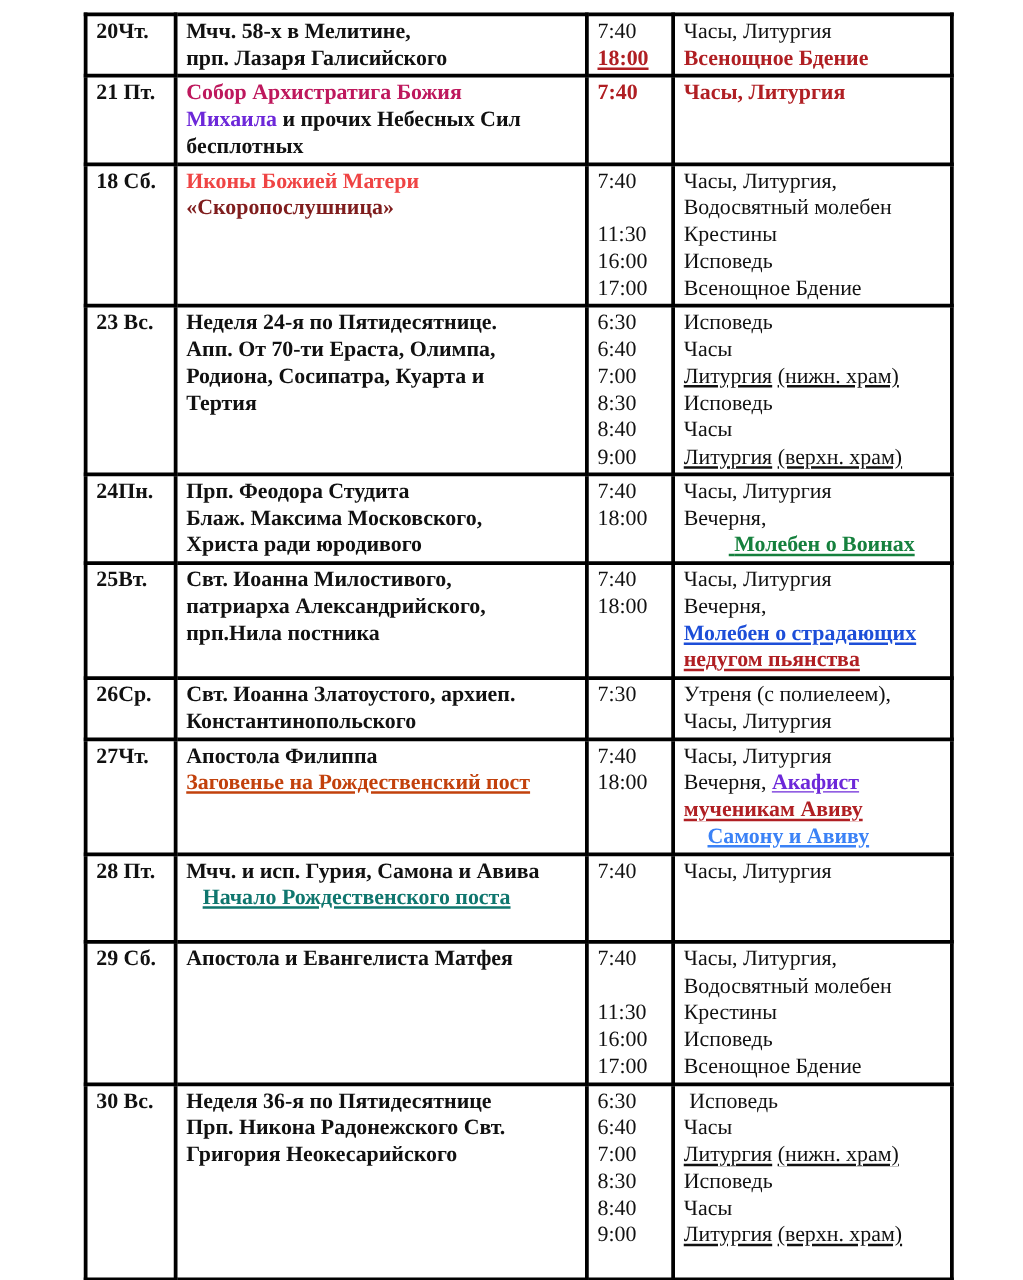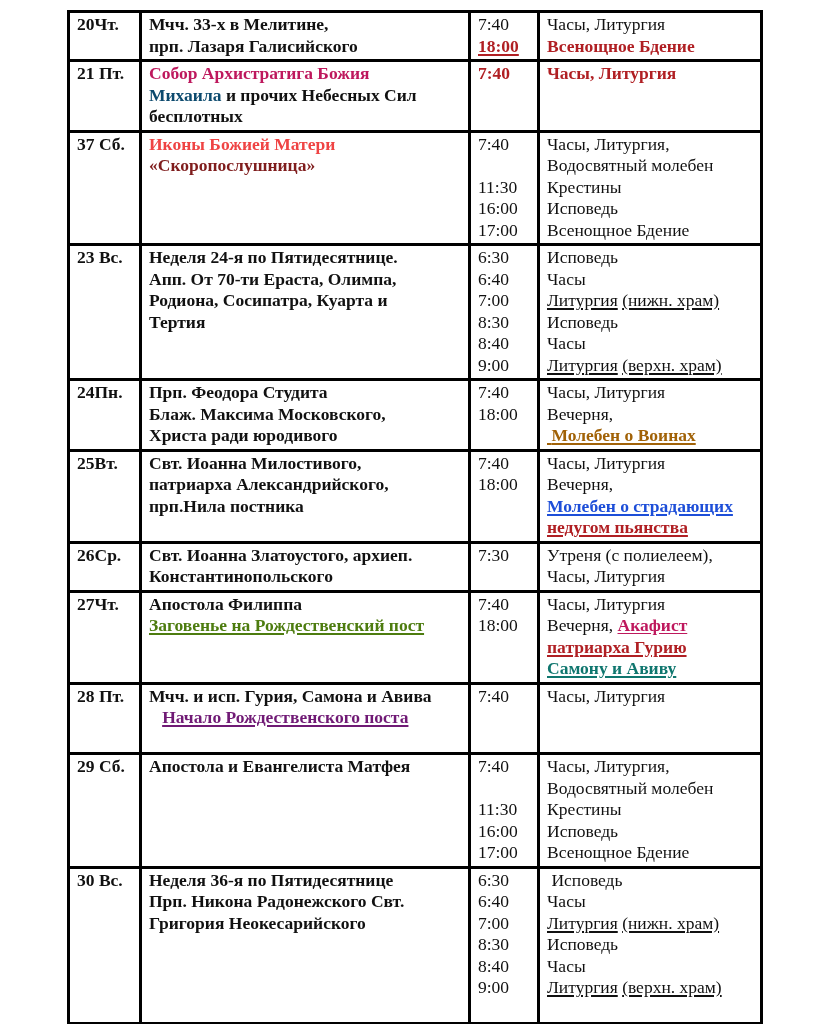--- a/index.html
+++ b/index.html
@@ -57,51 +57,51 @@
       <col style="width:329px">
       <col style="width:69px">
       <col style="width:223px">
     </colgroup>
     <tbody id="schedule-body">
         <tr>
           <td class="cell-date">
             <div class="line"><span>20Чт.</span></div>
           </td>
           <td class="cell-desc">
-            <div class="line"><span>Мчч. 33-х в Мелитине,</span></div>
+            <div class="line"><span>Мчч. 58-х в Мелитине,</span></div>
             <div class="line"><span>прп. Лазаря Галисийского</span></div>
           </td>
           <td class="cell-time">
             <div class="line"><span>7:40</span></div>
             <div class="line"><span class="seg-b seg-u" style="color: rgb(176, 31, 35);">18:00</span></div>
           </td>
           <td class="cell-svc">
             <div class="line"><span>Часы, Литургия</span></div>
             <div class="line"><span class="seg-b" style="color: rgb(176, 31, 35);">Всенощное Бдение</span></div>
           </td>
         </tr>
         <tr>
           <td class="cell-date">
             <div class="line"><span>21 Пт.</span></div>
           </td>
           <td class="cell-desc">
             <div class="line"><span style="color: #be185d;">Собор Архистратига Божия</span></div>
-            <div class="line"><span style="color: #0c4a6e;">Михаила</span><span> и прочих Небесных Сил</span></div>
+            <div class="line"><span style="color: #6d28d9;">Михаила</span><span> и прочих Небесных Сил</span></div>
             <div class="line"><span>бесплотных</span></div>
           </td>
           <td class="cell-time">
             <div class="line"><span class="seg-b" style="color: rgb(176, 31, 35);">7:40</span></div>
           </td>
           <td class="cell-svc">
             <div class="line"><span class="seg-b" style="color: rgb(176, 31, 35);">Часы, Литургия</span></div>
           </td>
         </tr>
         <tr>
           <td class="cell-date">
-            <div class="line"><span>37 Сб.</span></div>
+            <div class="line"><span>18 Сб.</span></div>
           </td>
           <td class="cell-desc">
             <div class="line"><span style="color: #ef4444;">Иконы Божией Матери</span></div>
             <div class="line"><span style="color: #7f1d1d;">«Скоропослушница»</span></div>
           </td>
           <td class="cell-time">
             <div class="line"><span>7:40</span></div>
             <div class="line"></div>
             <div class="line"><span>11:30</span></div>
             <div class="line"><span>16:00</span></div>
@@ -152,21 +152,21 @@
             <div class="line"><span>Христа ради юродивого</span></div>
           </td>
           <td class="cell-time">
             <div class="line"><span>7:40</span></div>
             <div class="line"><span>18:00</span></div>
             <div class="line"></div>
           </td>
           <td class="cell-svc">
             <div class="line"><span>Часы, Литургия</span></div>
             <div class="line"><span>Вечерня,</span></div>
-            <div class="line"><span class="seg-b seg-u" style="color: #a16207;"> Молебен о Воинах</span></div>
+            <div class="line"><span class="seg-b seg-u" style="color: #15803d; margin-left: 36px;"> Молебен о Воинах</span></div>
           </td>
         </tr>
         <tr>
           <td class="cell-date">
             <div class="line"><span>25Вт.</span></div>
           </td>
           <td class="cell-desc">
             <div class="line"><span>Свт. Иоанна Милостивого,</span></div>
             <div class="line"><span>патриарха Александрийского,</span></div>
             <div class="line"><span>прп.Нила постника</span></div>
@@ -200,42 +200,42 @@
             <div class="line"><span>Утреня (с полиелеем),</span></div>
             <div class="line"><span>Часы, Литургия</span></div>
           </td>
         </tr>
         <tr>
           <td class="cell-date">
             <div class="line"><span>27Чт.</span></div>
           </td>
           <td class="cell-desc">
             <div class="line"><span>Апостола Филиппа</span></div>
-            <div class="line"><span class="seg-u" style="color: #4d7c0f;">Заговенье на Рождественский пост</span></div>
+            <div class="line"><span class="seg-u" style="color: #c2410c;">Заговенье на Рождественский пост</span></div>
           </td>
           <td class="cell-time">
             <div class="line"><span>7:40</span></div>
             <div class="line"><span>18:00</span></div>
             <div class="line"></div>
             <div class="line"></div>
           </td>
           <td class="cell-svc">
             <div class="line"><span>Часы, Литургия</span></div>
-            <div class="line"><span>Вечерня, </span><span class="seg-b seg-u" style="color: #be185d; text-decoration: underline;">Акафист</span></div>
-            <div class="line"><span class="seg-b seg-u" style="color: rgb(176, 31, 35);">патриарха Гурию</span></div>
-            <div class="line"><span class="seg-b seg-u" style="color: #0f766e;">Самону и Авиву</span></div>
+            <div class="line"><span>Вечерня, </span><span class="seg-b seg-u" style="color: #6d28d9; text-decoration: underline;">Акафист</span></div>
+            <div class="line"><span class="seg-b seg-u" style="color: rgb(176, 31, 35);">мученикам Авиву</span></div>
+            <div class="line"><span class="seg-b seg-u" style="color: #3b82f6; margin-left: 19px;">Самону и Авиву</span></div>
           </td>
         </tr>
         <tr>
           <td class="cell-date">
             <div class="line"><span>28 Пт.</span></div>
           </td>
           <td class="cell-desc">
             <div class="line"><span>Мчч. и исп. Гурия, Самона и Авива</span></div>
-            <div class="line"><span>   </span><span class="seg-u" style="color: #701a75;">Начало Рождественского поста</span></div>
+            <div class="line"><span>   </span><span class="seg-u" style="color: #0f766e;">Начало Рождественского поста</span></div>
             <div class="line"></div>
           </td>
           <td class="cell-time">
             <div class="line"><span>7:40</span></div>
           </td>
           <td class="cell-svc">
             <div class="line"><span>Часы, Литургия</span></div>
           </td>
         </tr>
         <tr>

